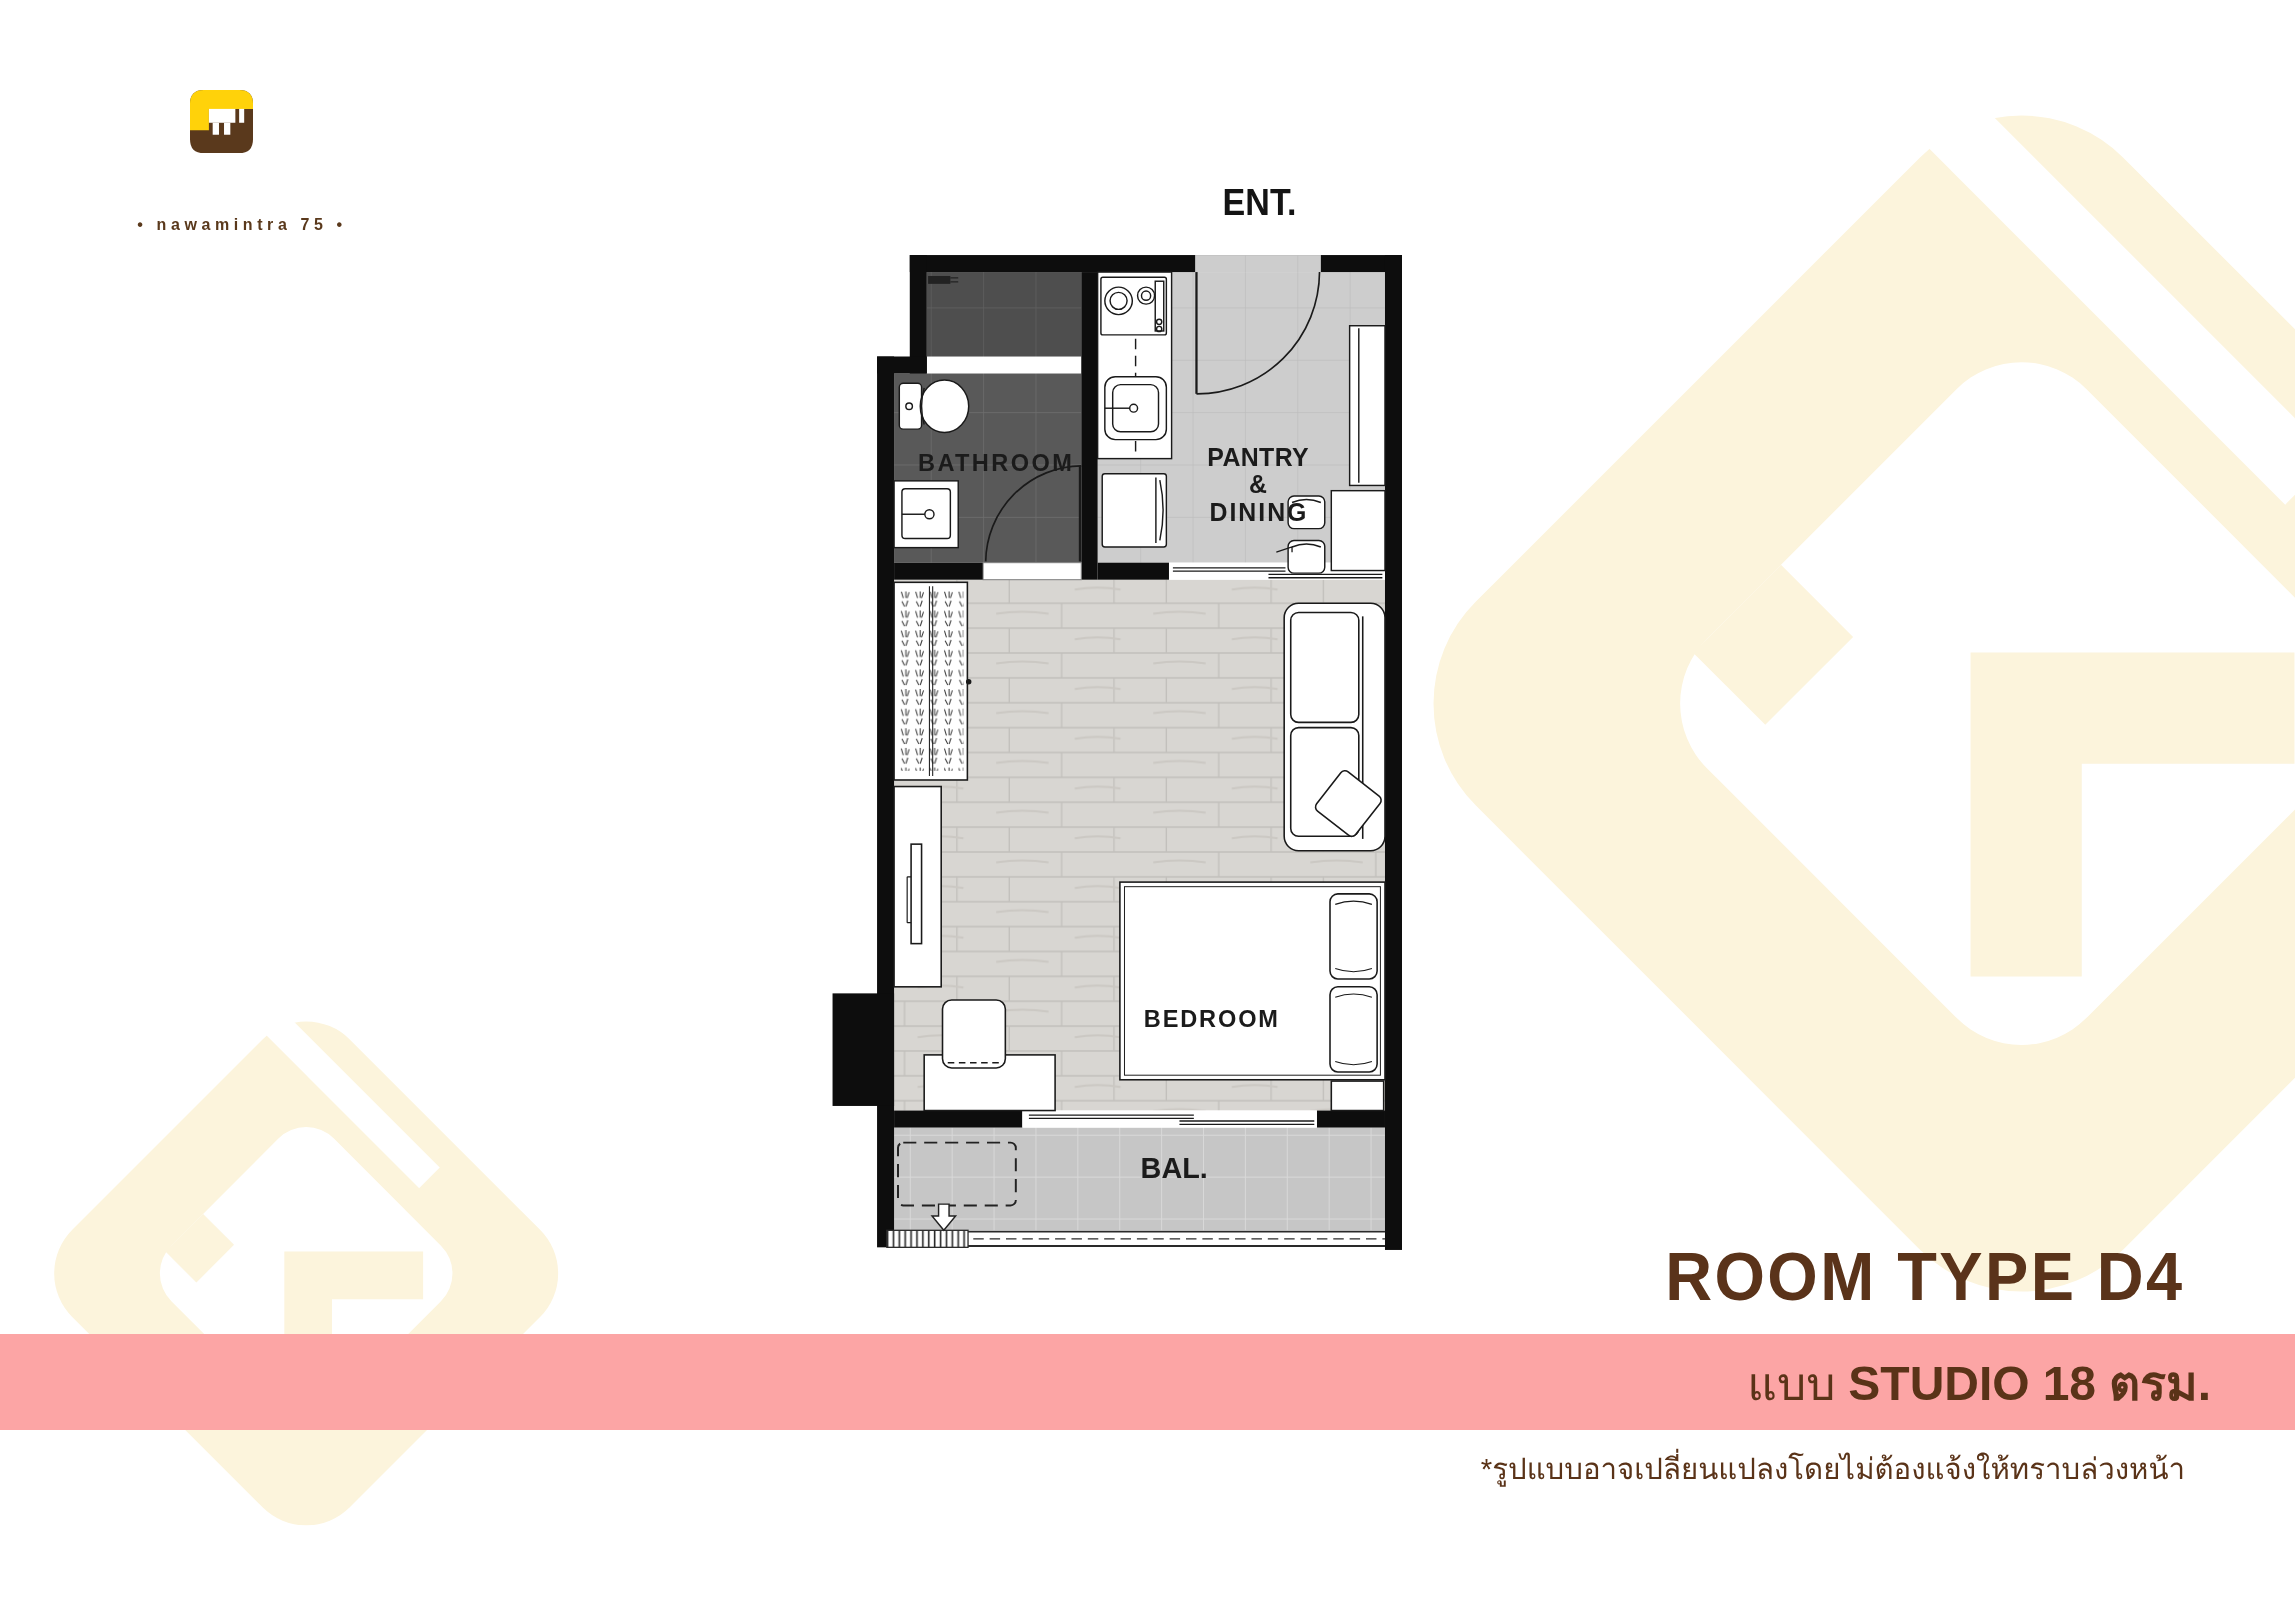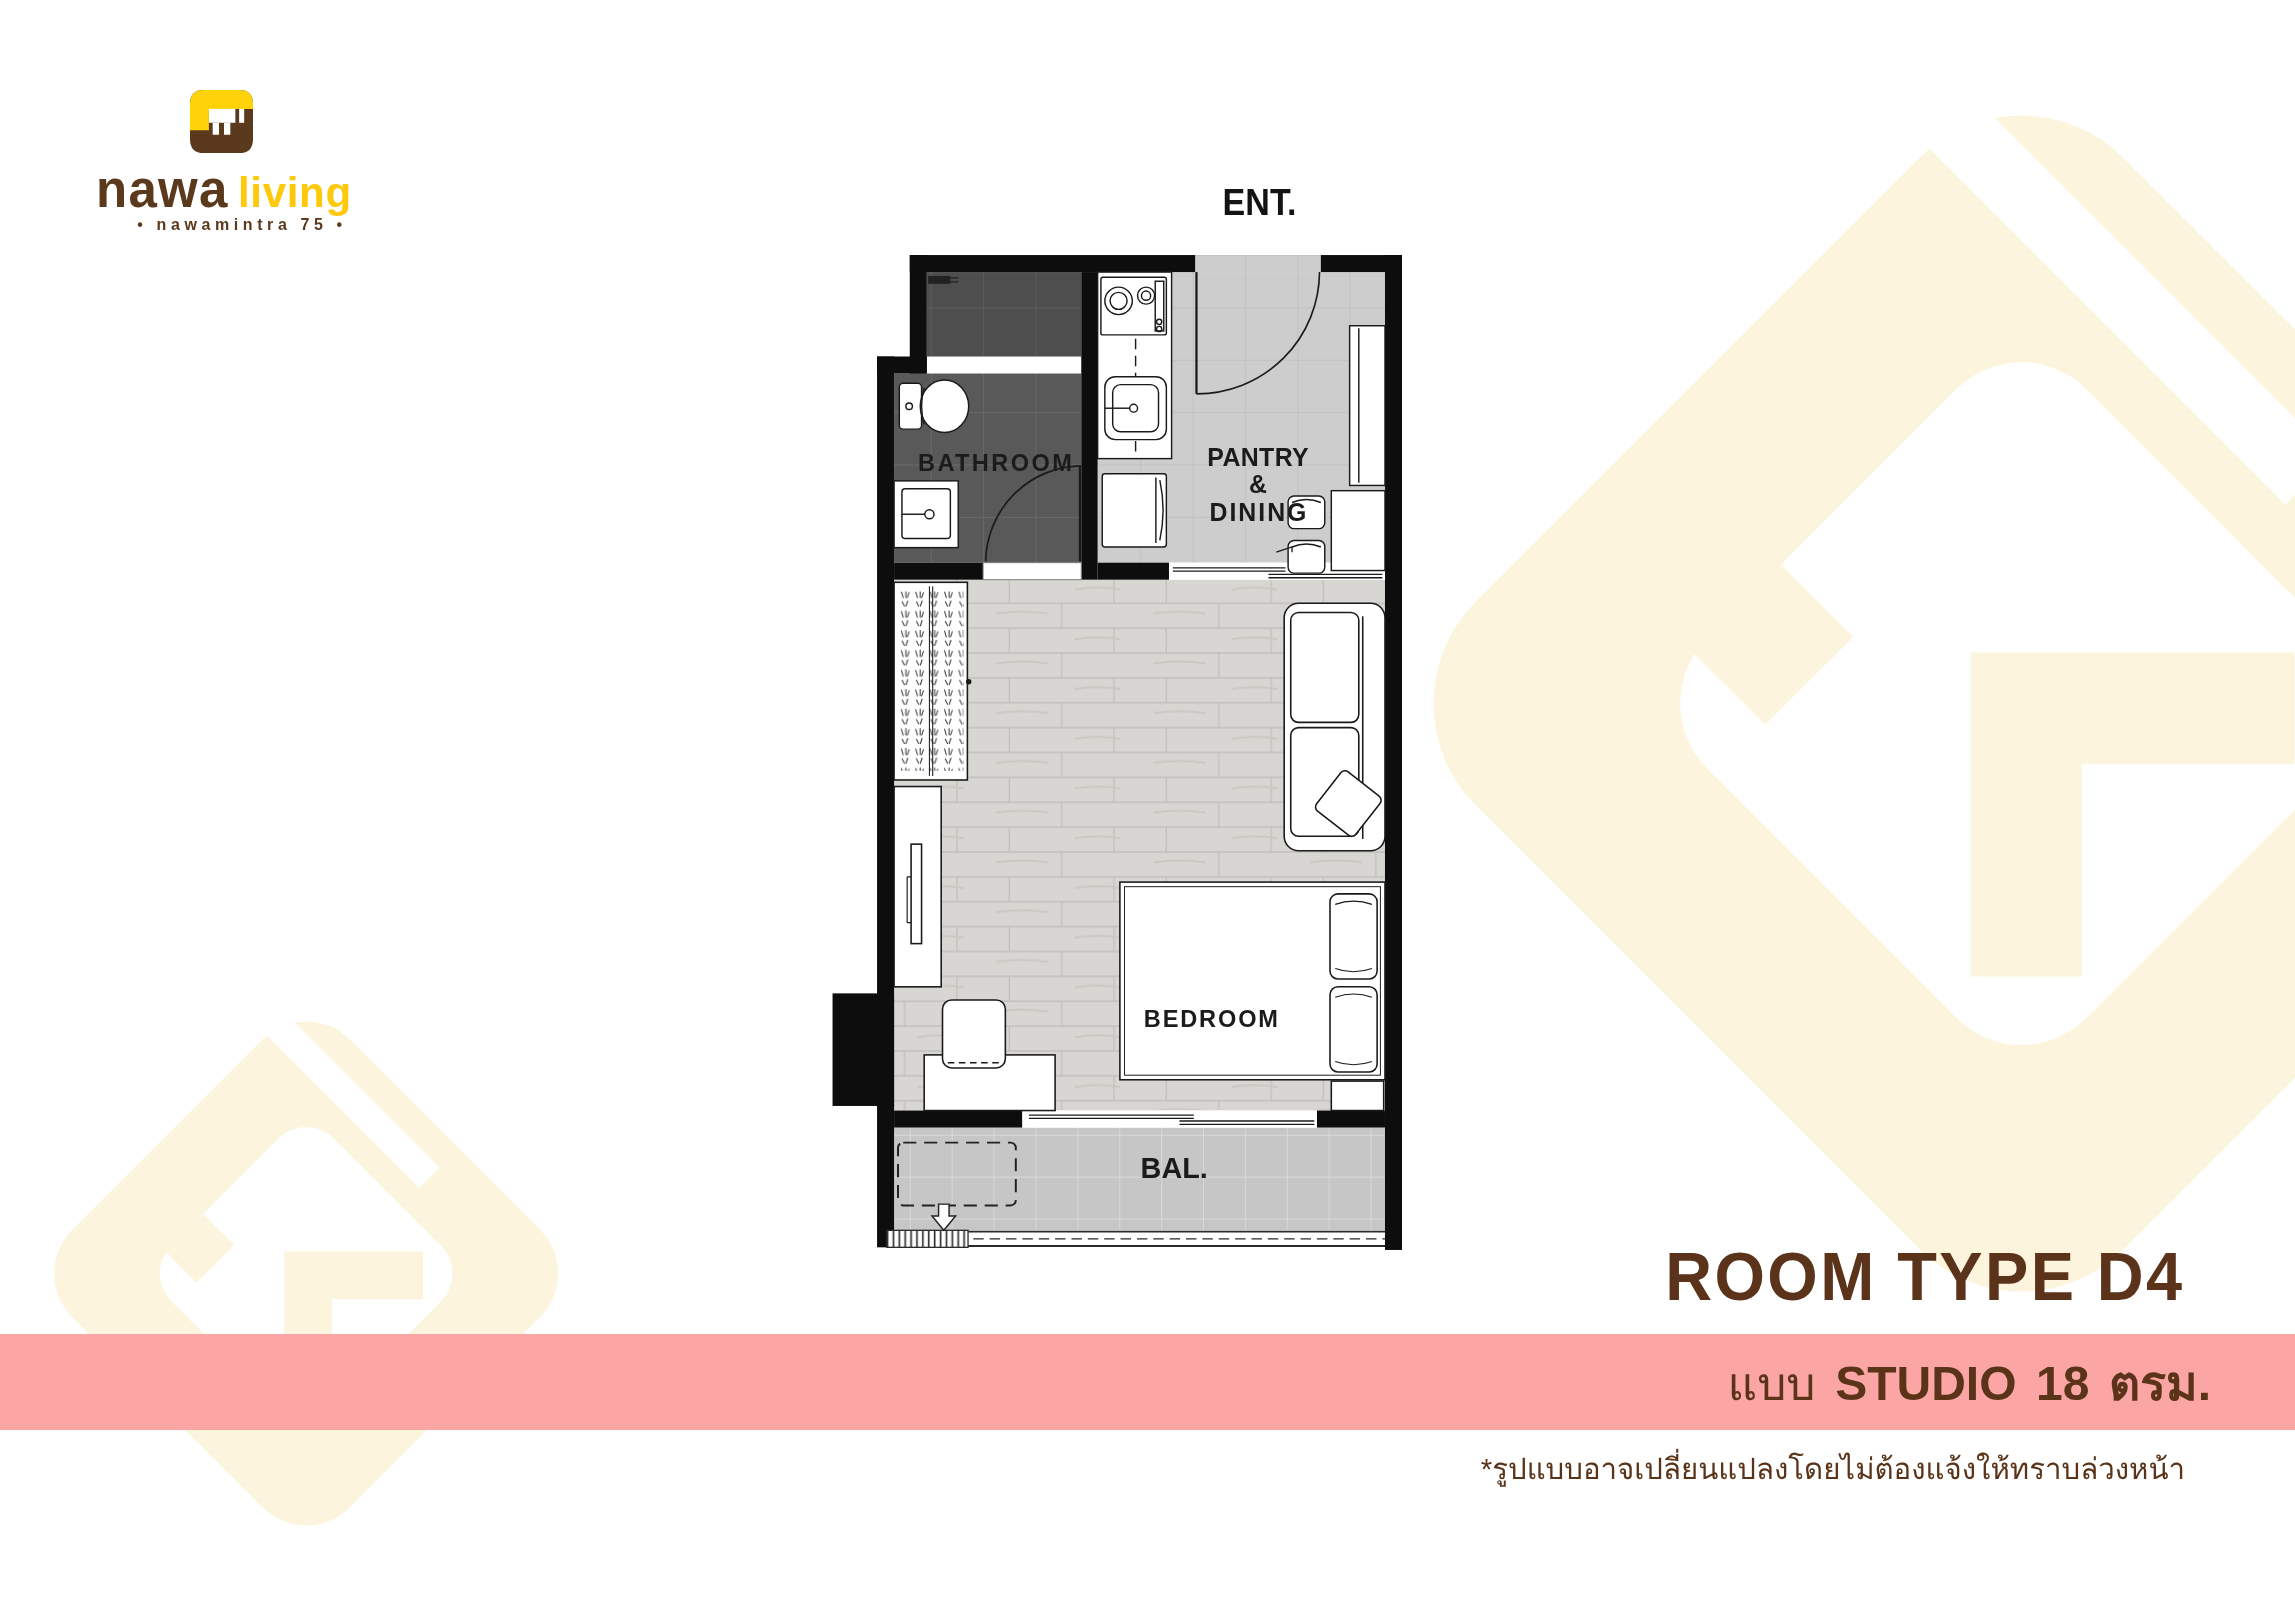--- a/index.html
+++ b/index.html
@@ -26,21 +26,21 @@
   
   #plan{left:826px;top:255px;}
 
   
   .room-title{right:110px;top:1237px;text-align:right;font-size:69px;font-weight:bold;color:#5a331a;
               letter-spacing:2.6px;transform:scaleX(.94);transform-origin:right center;white-space:nowrap;}
   .banner{left:0;top:1334px;width:2295px;height:96px;background:#fca5a5;padding-left:26px;}
   .banner-text{position:absolute;right:110px;top:0;height:98px;display:flex;align-items:center;
                color:#5a3318;white-space:nowrap;}
   .banner-text .seg{margin-left:19.6px;font-size:46px;}
-  .banner-text .seg.bold{font-weight:bold;font-size:48px;}
+  .banner-text .seg.bold{font-weight:bold;font-size:48px;margin-left:13px;}
   .disclaimer{right:110px;top:1445px;text-align:right;font-size:29.4px;color:#5a3318;white-space:nowrap;}
 
   .plan-label{font-weight:bold;fill:#1b1b1b;}
 </style>
 </head>
 <body>
 
 <div class="canvas">
 
   <svg id="bg-motifs" class="abs" width="2295" height="1623" viewBox="0 0 3508 2480">
@@ -71,23 +71,20 @@
   </div>
 
   <svg class="logo-mark abs" viewBox="0 0 100 100">
     <path d="M22 0 H78 Q100 0 100 22 V78 Q100 100 78 100 H22 Q0 100 0 78 V22 Q0 0 22 0 Z" fill="#5a391c"></path>
     <path d="M22 0 H78 Q100 0 100 22 V30 H30 V64 H0 V22 Q0 0 22 0 Z" fill="#ffd20a"></path>
     <rect x="30" y="30" width="42" height="22" fill="#ffffff"></rect>
     <rect x="78" y="30" width="8" height="22" fill="#ffffff"></rect>
     <rect x="36" y="52" width="10" height="19" fill="#ffffff"></rect>
     <rect x="54" y="52" width="10" height="19" fill="#ffffff"></rect>
   </svg>
-  <div class="brand-line abs">
-    <span class="brand-name">nawa</span><span class="brand-suffix">living</span>
-  </div>
   <div class="brand-tagline abs">• nawamintra 75 •</div>
 
   <div class="ent-label abs">ENT.</div>
 
   <svg id="plan" class="abs" width="576" height="995" viewBox="0 0 880 1520">
     <defs>
       <pattern id="darkTile" width="80" height="80" patternUnits="userSpaceOnUse">
         <rect width="80" height="80" fill="#595959"></rect>
         <path d="M0 0 H80 M0 0 V80" stroke="#6f6f6f" stroke-width="2" fill="none"></path>
       </pattern>

